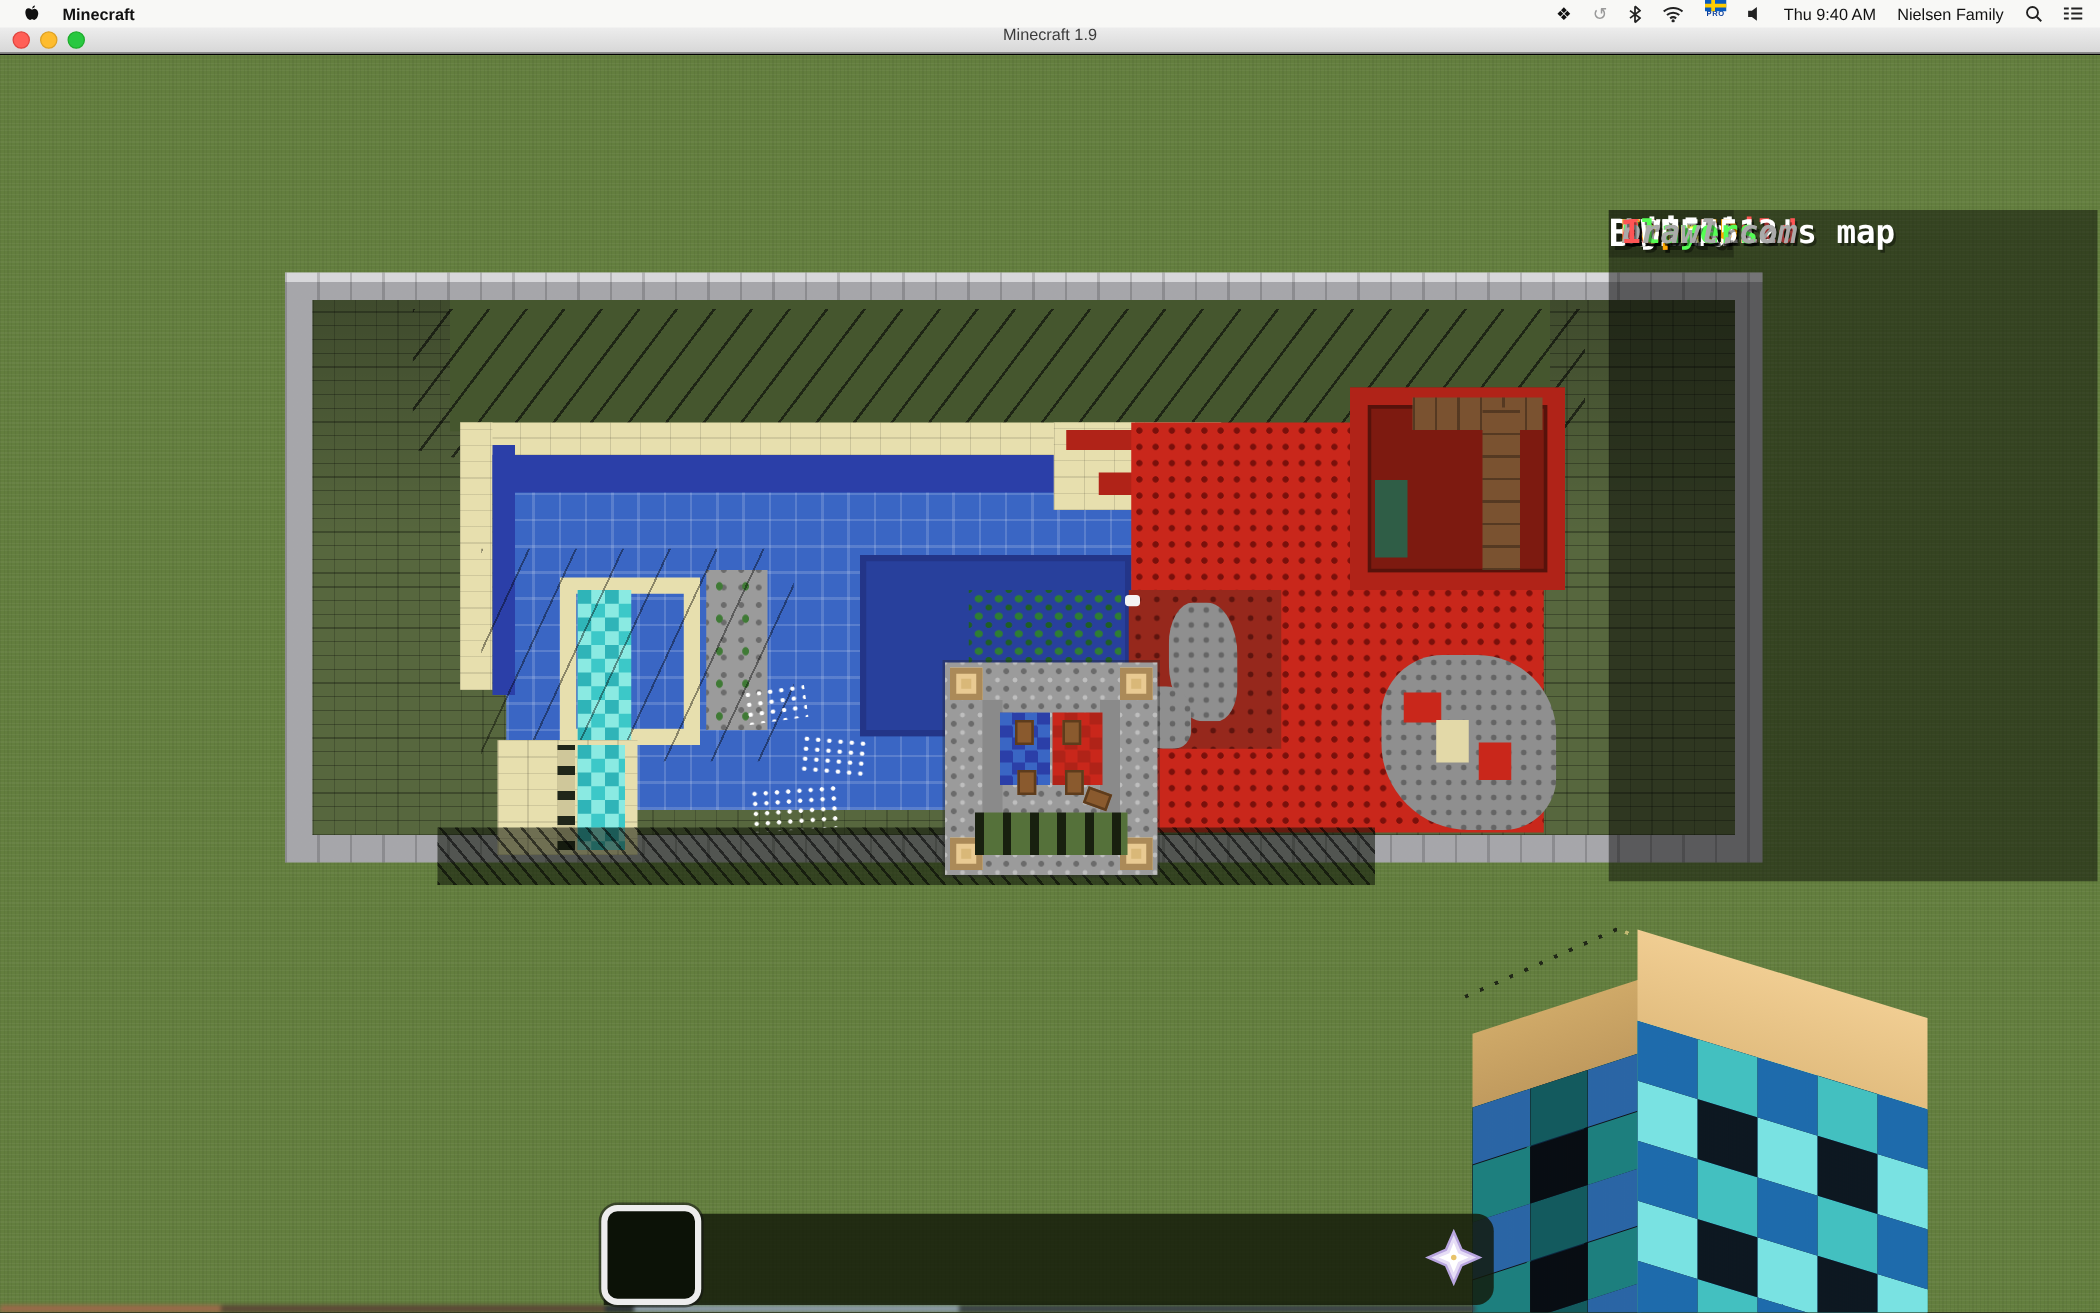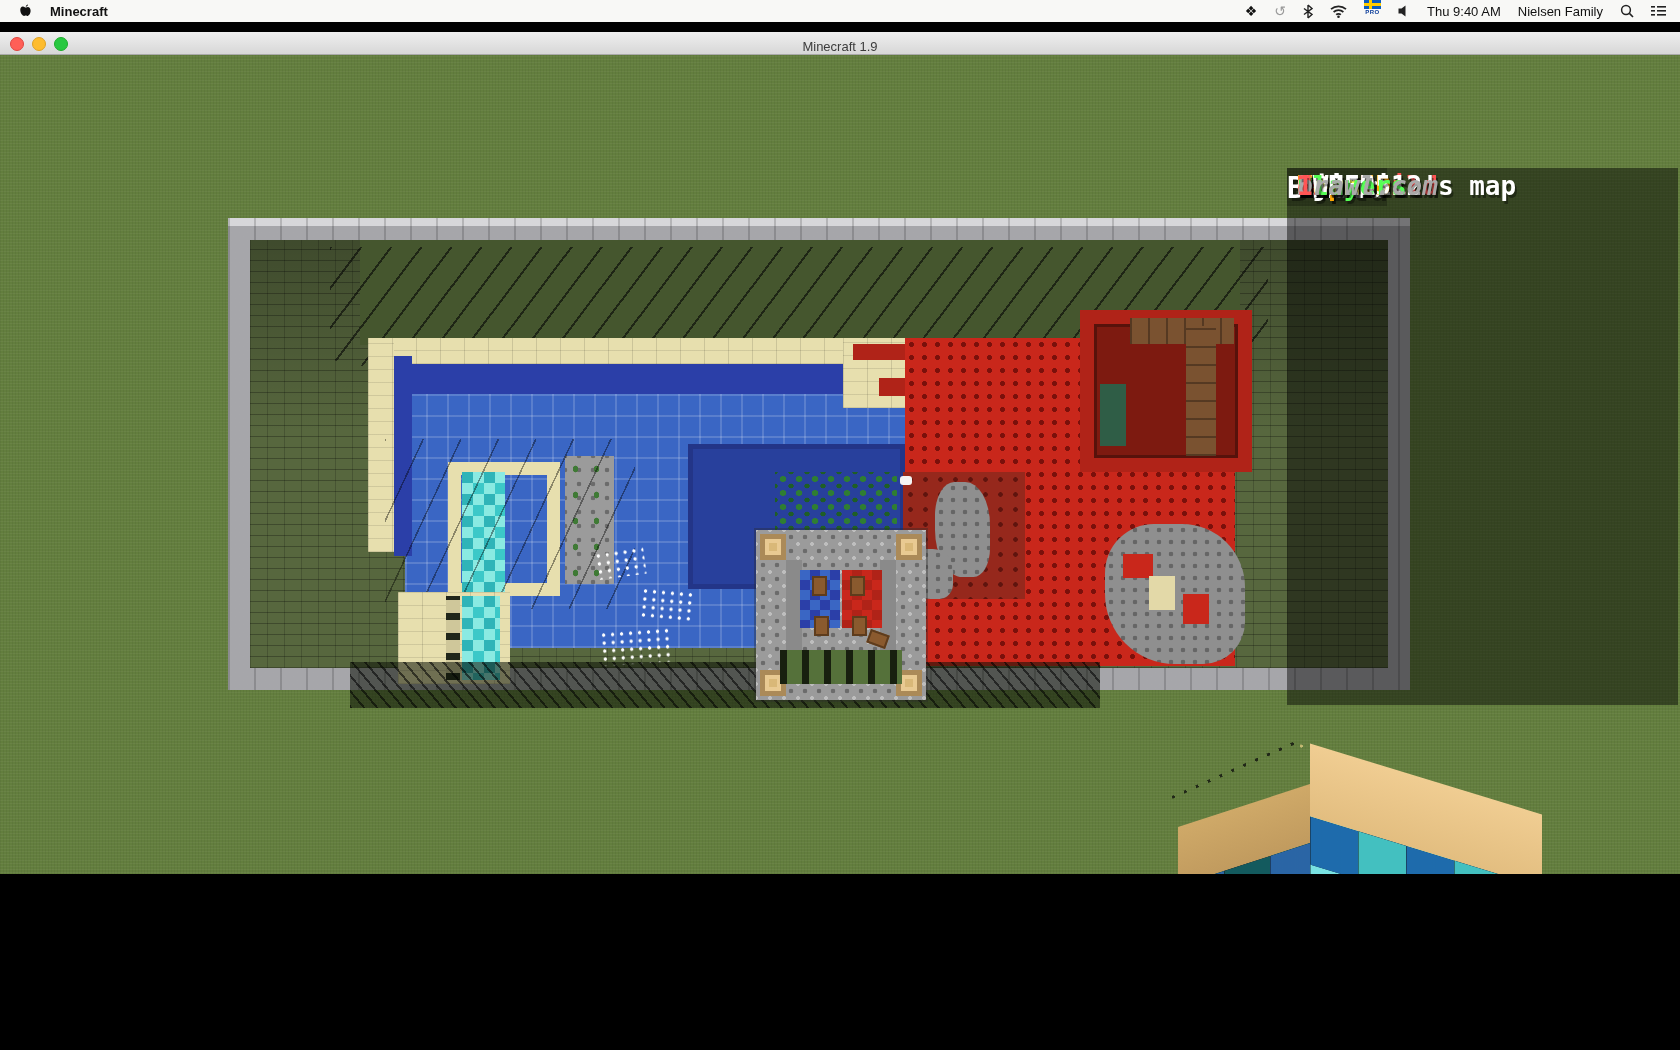--- a/index.html
+++ b/index.html
@@ -1,37 +1,37 @@
 <!DOCTYPE html>
 <html style="--grass: #637e3e; --mossy: #57673e; --wall-gray: #bdbdc1; --blue-floor: #3a66c4; --blue-wool: #2b3fa8; --pool-navy: #28409c; --red-floor: #c9271b; --red-wool: #b02318; --dark-red: #96281c; --sandstone: #e7dfae; --cyan-diamond: #57d8d2;"><head>
 <meta charset="utf-8">
 <style>
   html,body{margin:0;padding:0;background:#000;}
-  #screen{position:relative;width:1680px;height:874px;overflow:hidden;
+  #screen{position:relative;width:1680px;height:1050px;overflow:hidden;
     font-family:"Liberation Sans",sans-serif;-webkit-font-smoothing:antialiased;}
   
   #menubar{position:absolute;left:0;top:0;width:1680px;height:22px;background:#f8f8f6;
     display:flex;align-items:center;font-size:13px;color:#111;z-index:50;}
   .mb-left{display:flex;align-items:center;gap:18px;padding-left:18px;}
   .mb-right{margin-left:auto;display:flex;align-items:center;gap:17px;padding-right:14px;}
   .apple{width:14px;height:16px;display:inline-block;}
   .mb-app{font-weight:bold;}
   .mb-item{display:flex;align-items:center;height:22px;}
   .glyph{font-size:14px;line-height:22px;}
   .glyph.dim{color:#9a9a9a;}
   .flag{display:flex;flex-direction:column;align-items:center;line-height:1;}
   .flag .cloth{width:17px;height:9px;background:#0a5bbf;position:relative;}
   .flag .cloth:before{content:"";position:absolute;left:5px;top:0;width:3px;height:9px;background:#fecc00;}
   .flag .cloth:after{content:"";position:absolute;left:0;top:3px;width:17px;height:3px;background:#fecc00;}
   .flag .pro{font-size:6px;font-weight:bold;color:#0a3c9a;letter-spacing:.5px;}
   svg.icon{display:block;}
   
-  #titlebar{position:absolute;left:0;top:32px;width:1680px;height:22px;
+  #titlebar{position:absolute;left:0;top:20px;width:1680px;height:22px;
     background:linear-gradient(#efefef,#d7d7d7);border-bottom:1px solid #a9a9a9;z-index:49;
-    display:flex;align-items:flex-end;justify-content:center;font-size:13px;color:#3c3c3c;}
+    display:flex;align-items:flex-start;justify-content:center;font-size:13px;color:#3c3c3c;}
   .lights{position:absolute;left:10px;top:5px;display:flex;gap:8px;}
   .light{width:12px;height:12px;border-radius:50%;}
   .light.r{background:#ff5f57;border:.5px solid #e0443e;}
   .light.y{background:#febc2e;border:.5px solid #dea123;}
   .light.g{background:#28c840;border:.5px solid #1dad2b;}
   
   #game{position:absolute;left:0;top:44px;width:1680px;height:1006px;overflow:hidden;
     background-color:var(--grass,#637e3e);
     background-image:repeating-linear-gradient(90deg,rgba(0,0,0,.05) 0 1px,transparent 1px 3px),
       repeating-linear-gradient(0deg,rgba(255,255,255,.045) 0 1px,transparent 1px 3px);}

